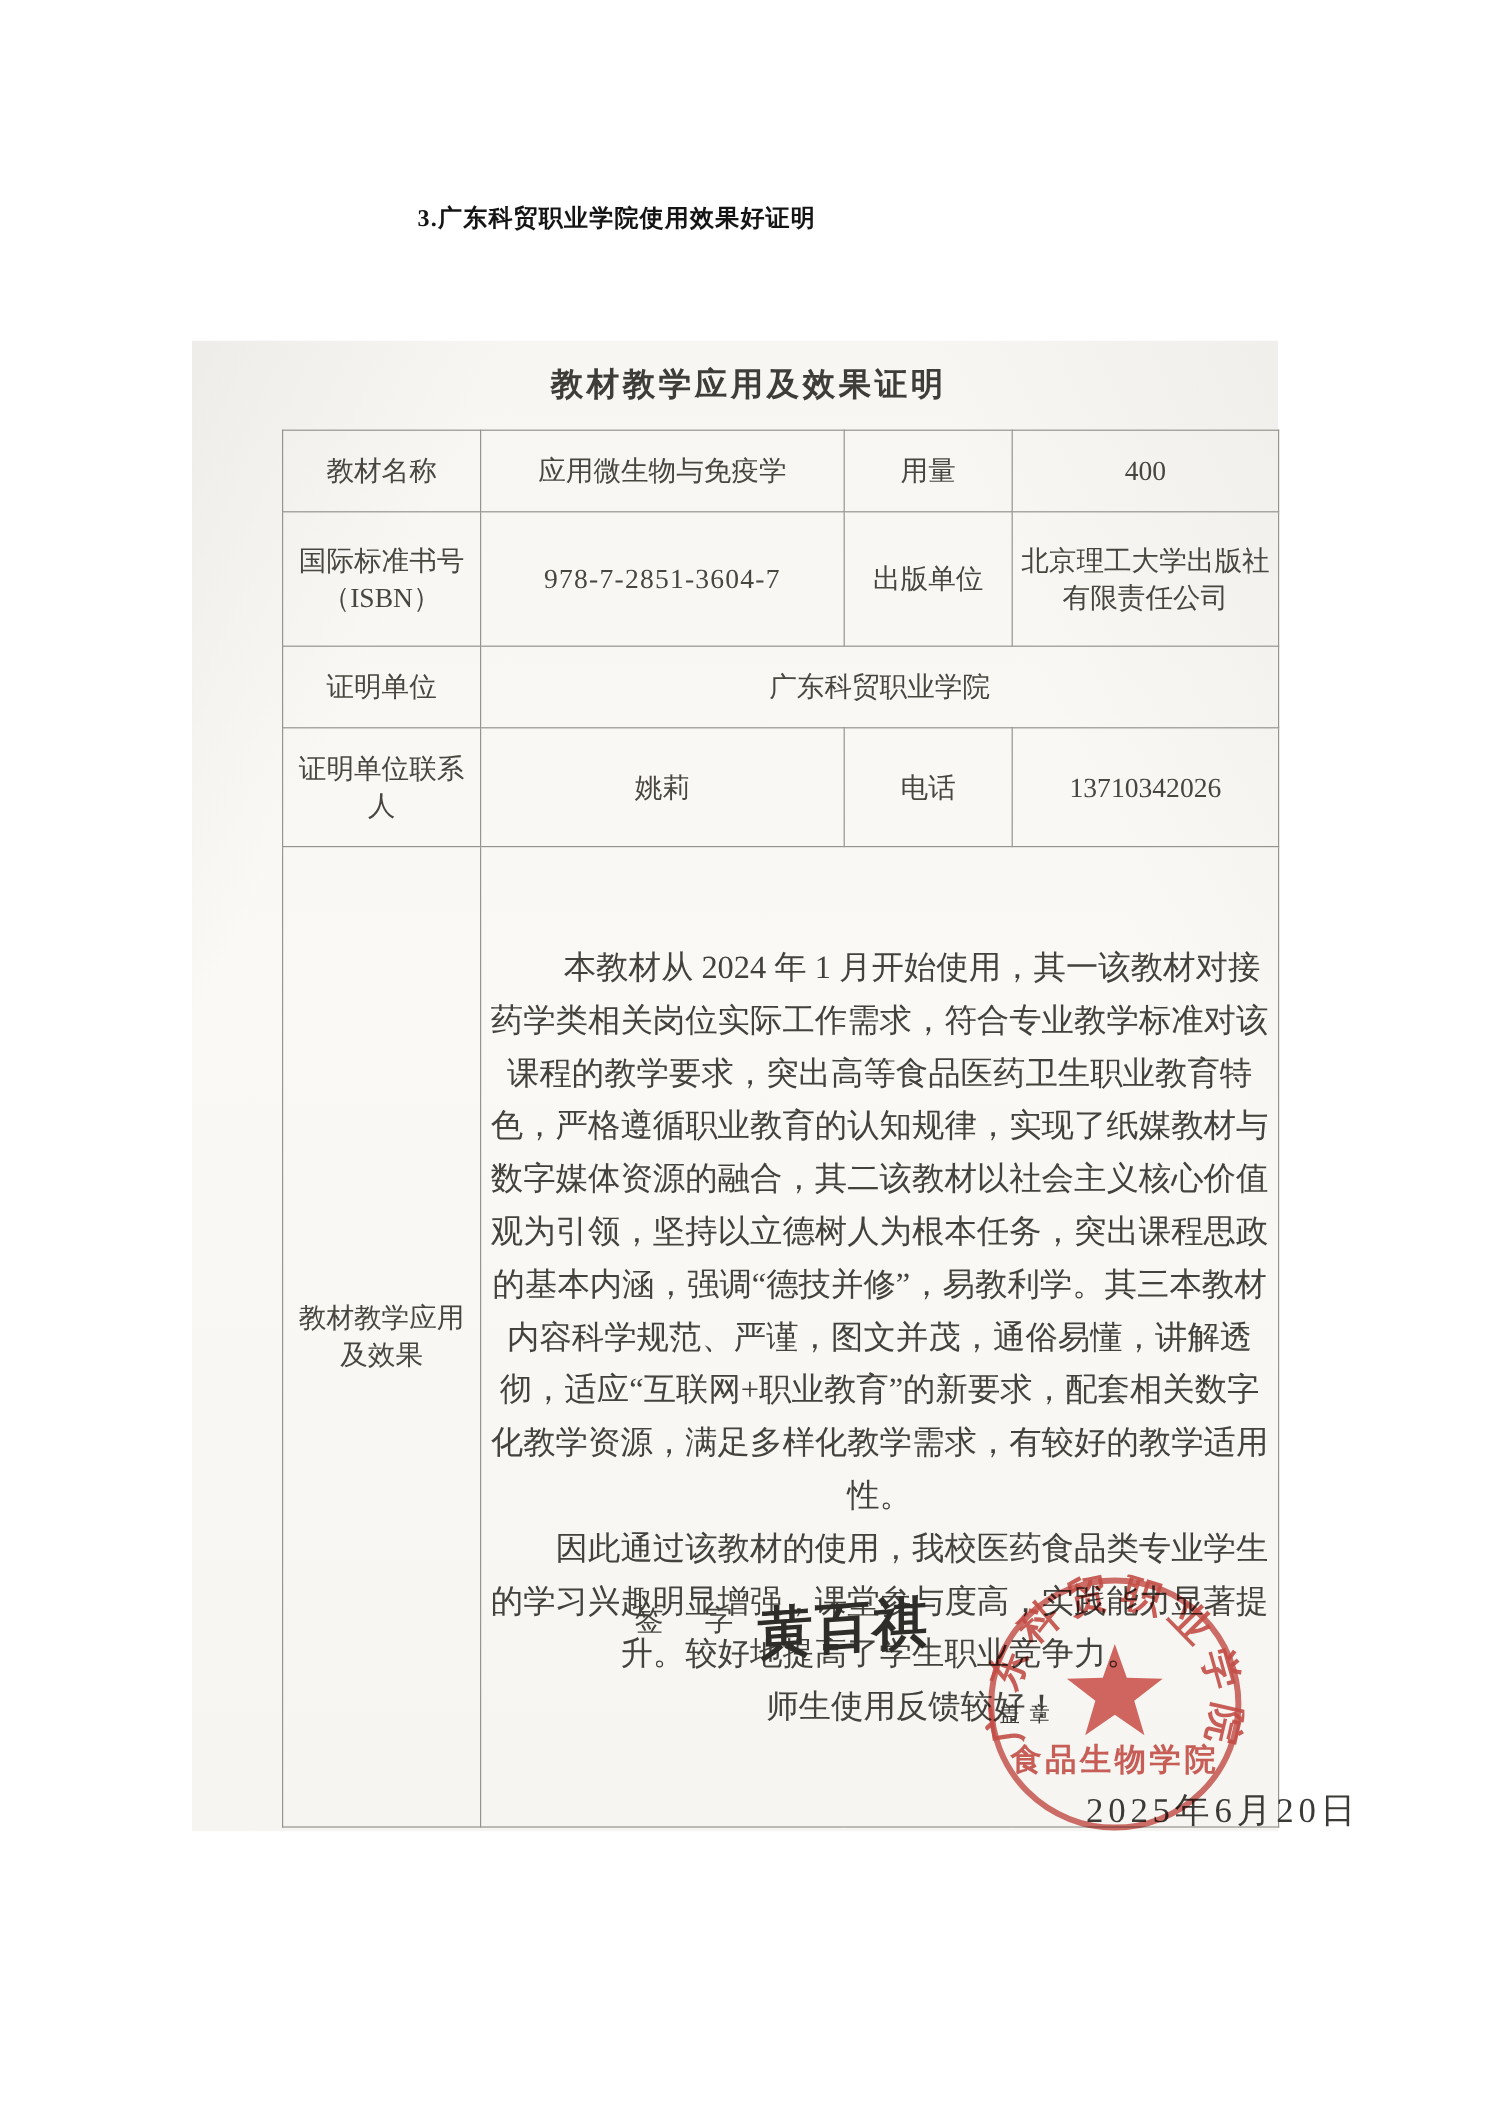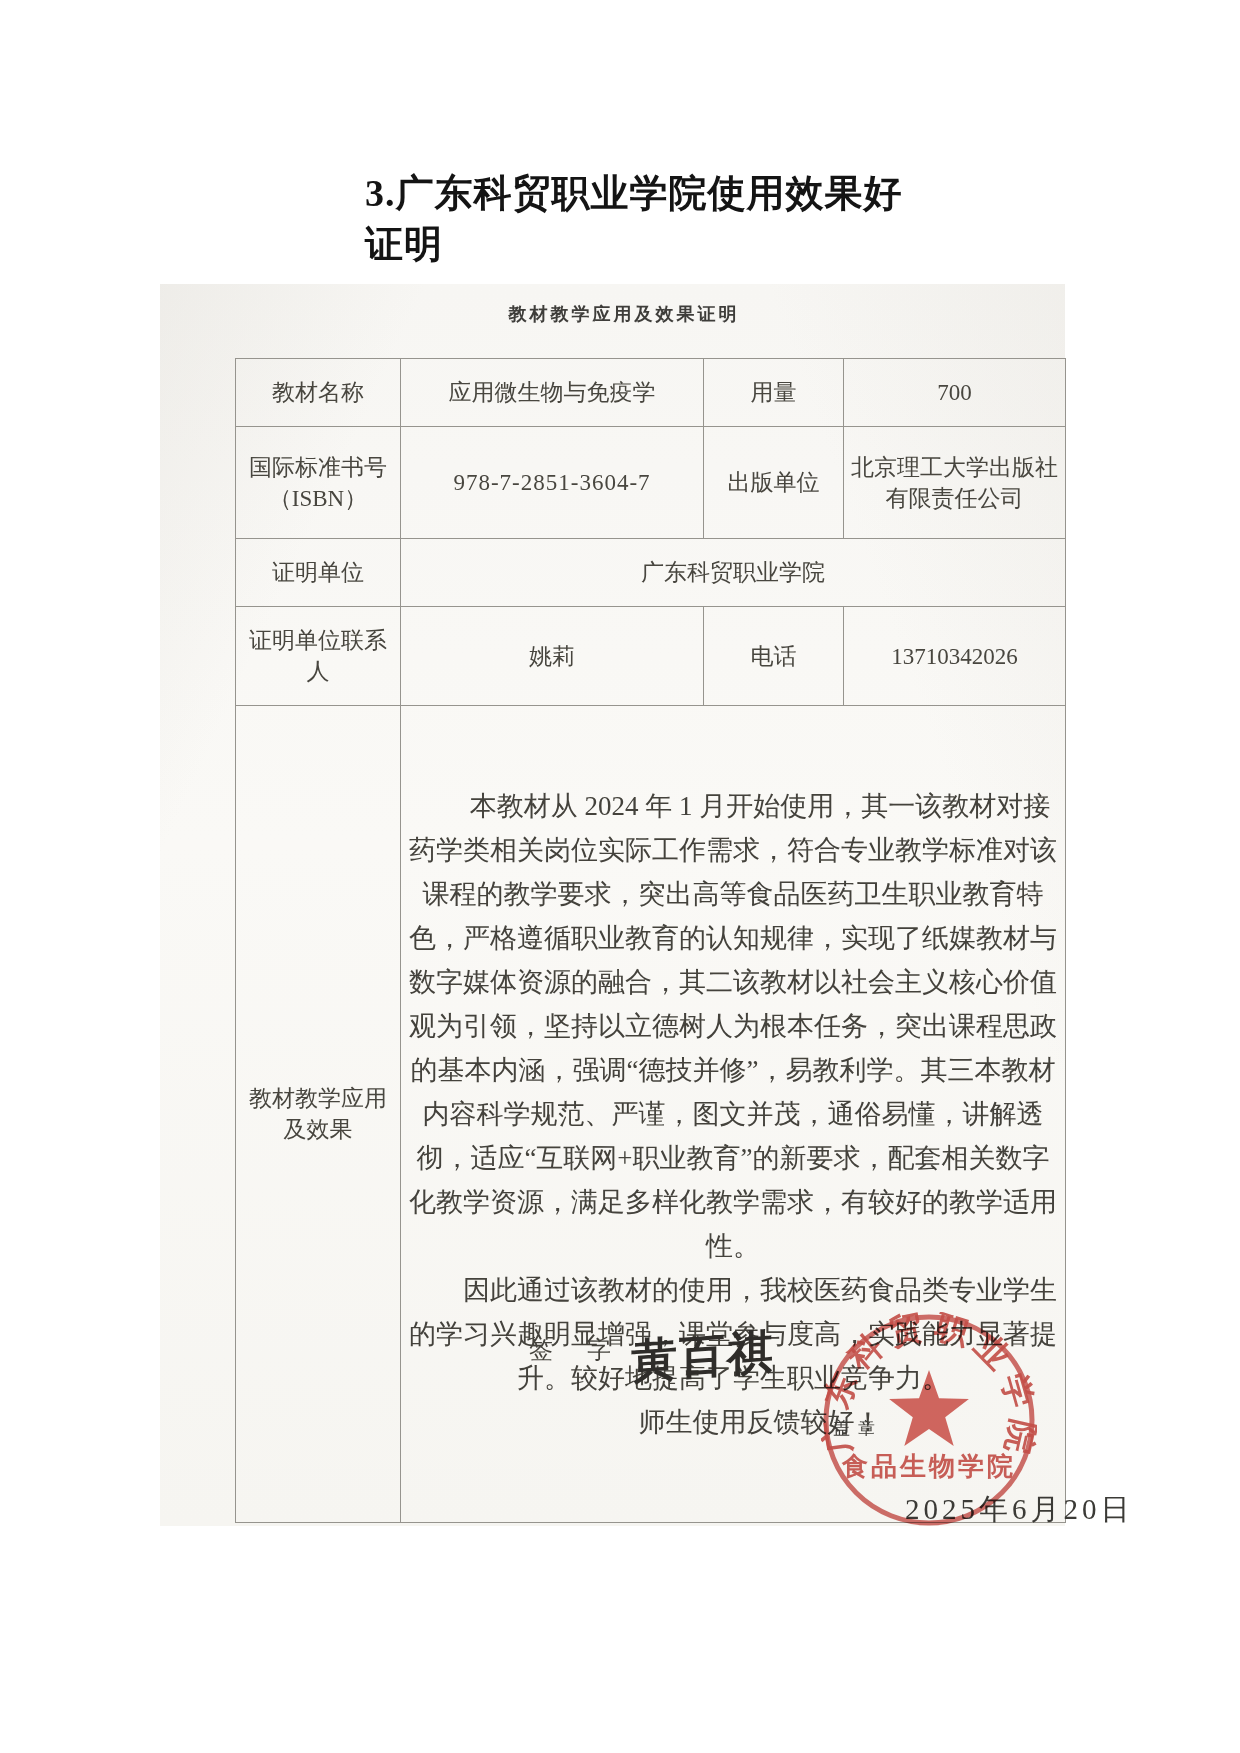--- a/index.html
+++ b/index.html
@@ -1,34 +1,34 @@
 <!DOCTYPE html>
 <html><head>
 <meta charset="utf-8">
 <style>
   html,body{margin:0;padding:0;background:#ffffff;}
   body{
     width:1240px;height:1753px;position:relative;overflow:hidden;
     font-family:"Liberation Serif","DejaVu Serif",serif;
   }
   .page-title{
-    position:absolute;left:365px;top:168px;width:560px;
-    font-size:38px;font-weight:bold;color:#141414;letter-spacing:1px;
+    position:absolute;left:348px;top:168px;width:560px;
+    font-size:20px;font-weight:bold;color:#141414;letter-spacing:1px;
   }
   
   .scan{
     position:absolute;left:160px;top:284px;width:905px;height:1242px;
     background:
       linear-gradient(115deg, rgba(222,219,213,.35) 0%, rgba(255,255,255,0) 18%),
       linear-gradient(250deg, rgba(225,222,216,.30) 0%, rgba(255,255,255,0) 22%),
       linear-gradient(180deg,#f7f6f3 0%,#faf9f6 45%,#f6f5f1 100%);
   }
   .doc-title{
     position:absolute;left:75px;top:18px;width:778px;text-align:center;
-    font-size:18px;color:#3e3d3a;letter-spacing:3px;font-weight:600;
+    font-size:27px;color:#3e3d3a;letter-spacing:3px;font-weight:600;
   }
   table.cert{
     position:absolute;left:75px;top:74px;width:778px;height:1119px;
     border-collapse:collapse;table-layout:fixed;
   }
   table.cert td{
     border:1px solid #96948e;
     font-size:23px;color:#48463f;line-height:1.35;
     text-align:center;vertical-align:middle;padding:18px 6px;
   }
@@ -66,21 +66,21 @@
 <div class="scan">
 
   <div class="doc-title">教材教学应用及效果证明</div>
 
   <table class="cert">
     <tbody>
         <tr class="r1">
       <td class="c1">教材名称</td>
       <td class="c2">应用微生物与免疫学</td>
       <td class="c3">用量</td>
-      <td class="c4">700</td>
+      <td class="c4">400</td>
     </tr>
     <tr class="r2">
       <td class="c1">国际标准书号（ISBN）</td>
       <td class="c2 isbn-val">978-7-2851-3604-7</td>
       <td class="c3">出版单位</td>
       <td class="c4 publisher">北京理工大学出版社有限责任公司</td>
     </tr>
     <tr class="r3">
       <td class="c1">证明单位</td>
       <td colspan="3">广东科贸职业学院</td>

